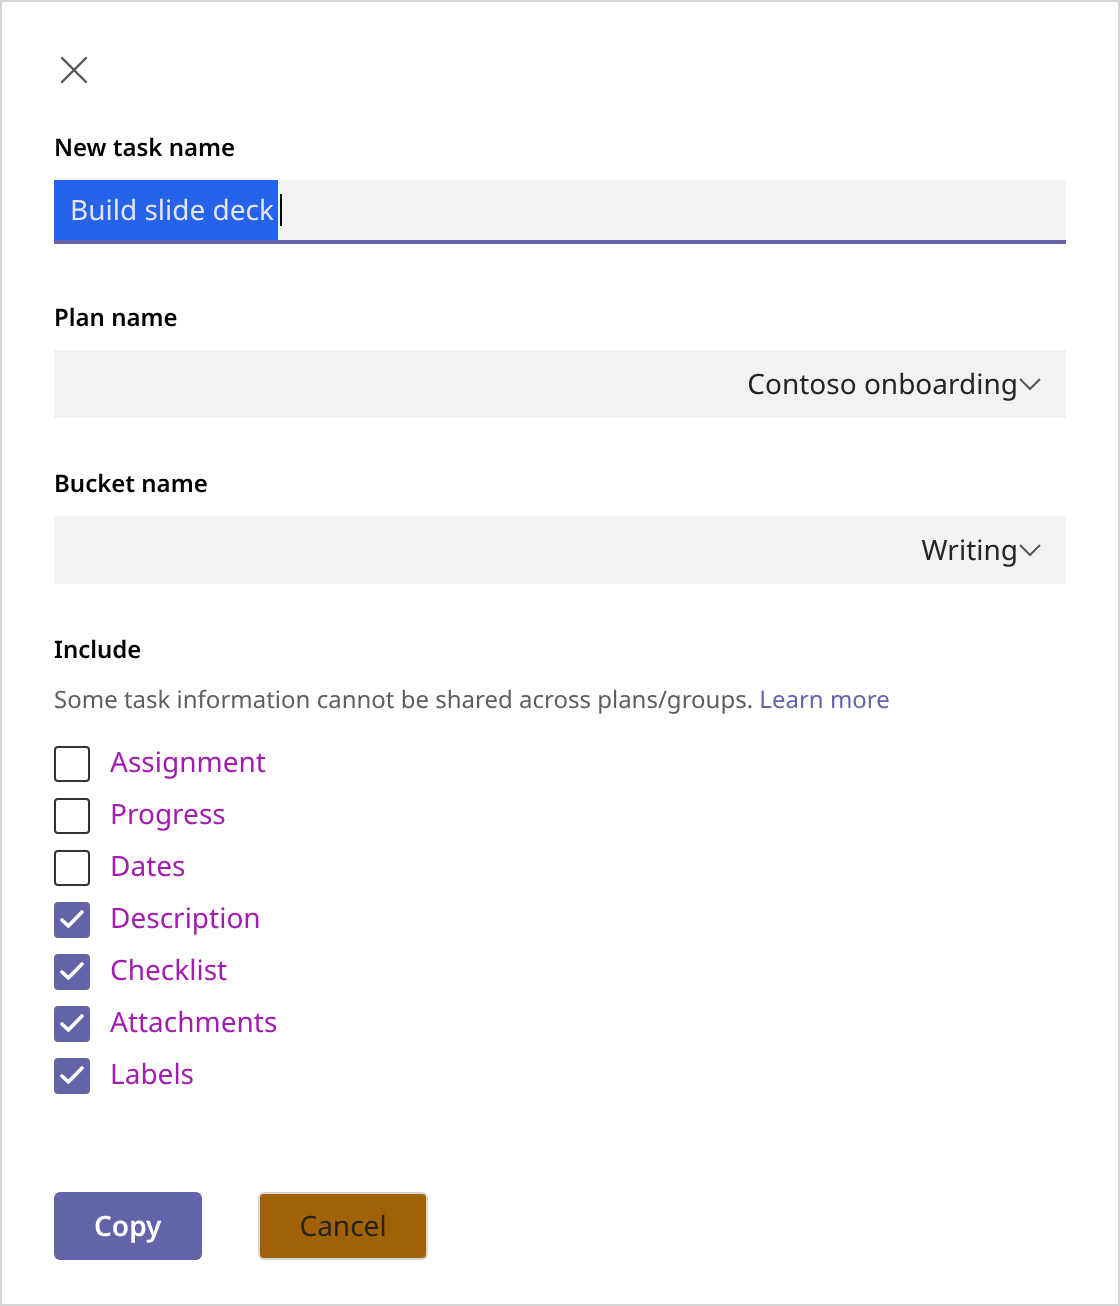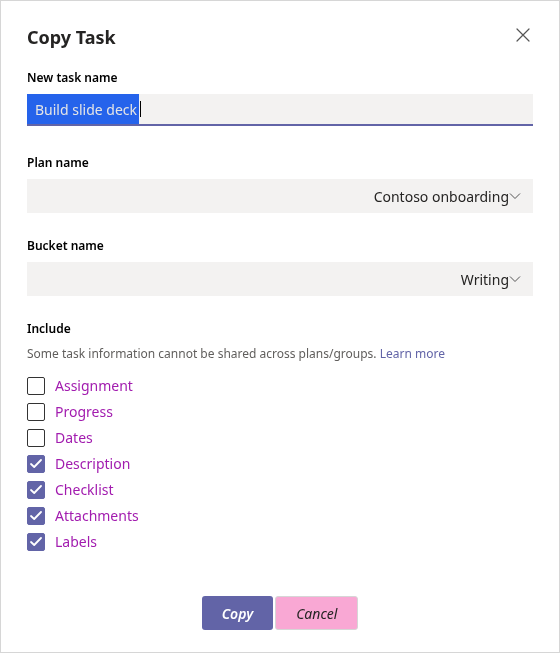--- a/index.html
+++ b/index.html
@@ -126,51 +126,49 @@
     .chk.checked svg { display: block; }
     .chk-label {
       font-size: 14px;
       color: #a21caf;
     }
     .chk-label.disabled { color: #b7b6b4; }
 
     .footer {
       margin-top: auto;
       display: flex;
-      justify-content: center;
-      gap: 2px;
+      justify-content: flex-start;
+      gap: 28px;
       padding-top: 12px;
-      font-style: italic;
     }
     .btn {
       height: 34px;
       padding: 0 20px;
       font-size: 14px;
       border-radius: 3px;
       cursor: pointer;
       display: flex;
       align-items: center;
     }
     .btn-primary {
       background: #6264a7;
       color: #fff;
       font-weight: 600;
       border: none;
     }
     .btn-secondary {
-      background: #f9a8d4;
+      background: #a16207;
       color: #252423;
       border: 1px solid #d6d6d6;
     }
   </style>
 </head>
 <body>
 
 <div class="header-row">
-  <div class="dialog-title">Copy Task</div>
   <div class="close-btn">
     <svg width="14" height="14" viewBox="0 0 14 14">
       <path d="M1 1 L13 13 M13 1 L1 13" stroke="#555" stroke-width="1.2" fill="none" stroke-linecap="round"></path>
     </svg>
   </div>
 </div>
 
 <div class="section-label">New task name</div>
 <div class="task-name-field">
   <div class="task-name-inner">

